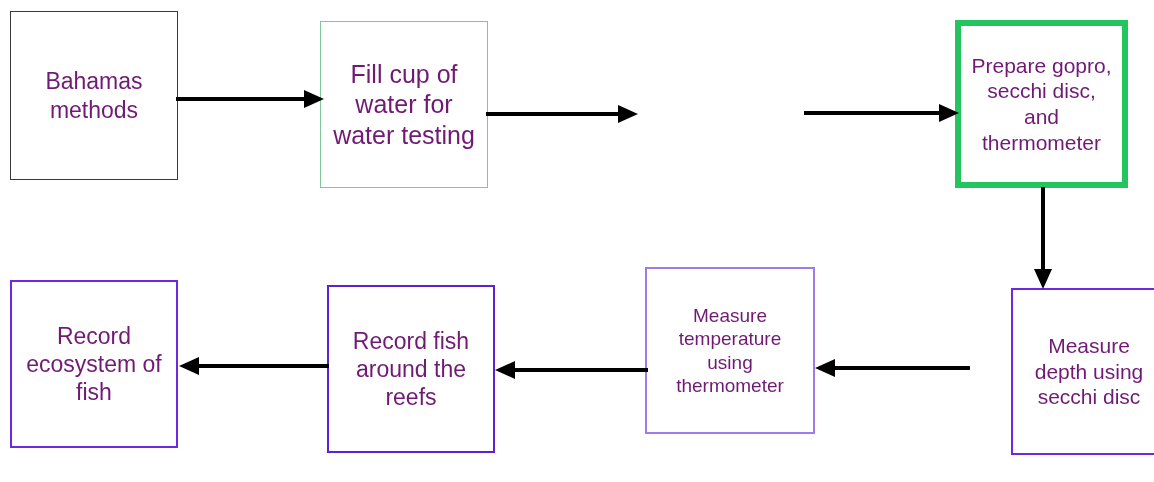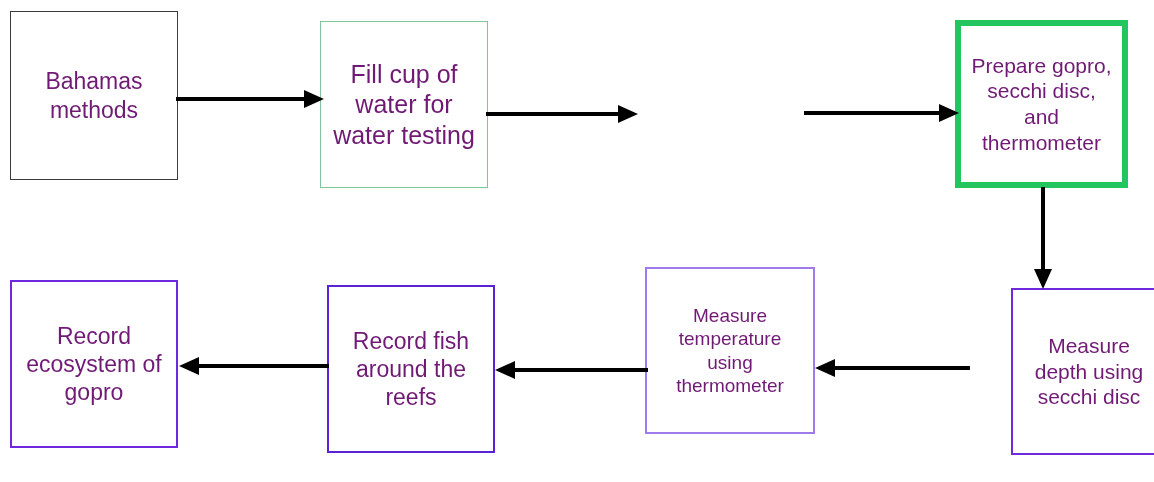--- a/index.html
+++ b/index.html
@@ -74,21 +74,21 @@
 
   <div class="node" id="node-measure-temperature">
     <span class="label">Measure temperature using thermometer</span>
   </div>
 
   <div class="node" id="node-record-fish-reefs">
     <span class="label">Record fish around the reefs</span>
   </div>
 
   <div class="node" id="node-record-ecosystem">
-    <span class="label">Record ecosystem of gopro</span>
+    <span class="label">Record ecosystem of fish</span>
   </div>
 
   <div class="edge" style="left:176px; top:86px;">
     <svg width="150" height="26" viewBox="0 0 150 26">
       <line x1="0" y1="13" x2="134" y2="13" stroke="#000000" stroke-width="4"></line>
       <polygon points="148,13 128,4 128,22" fill="#000000"></polygon>
     </svg>
   </div>
 
   <div class="edge" style="left:486px; top:101px;">

